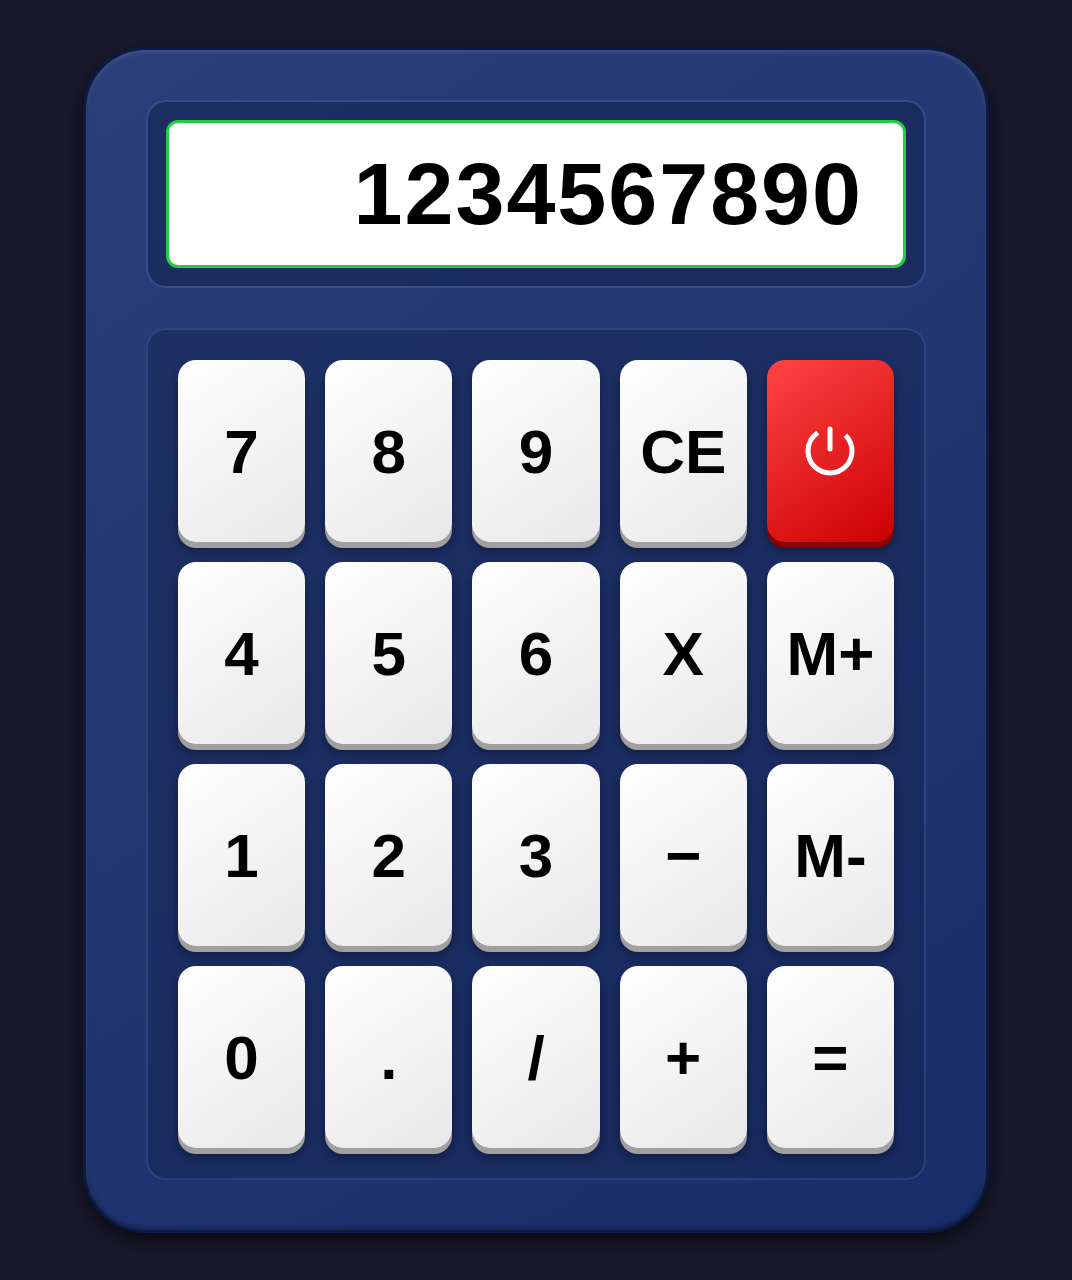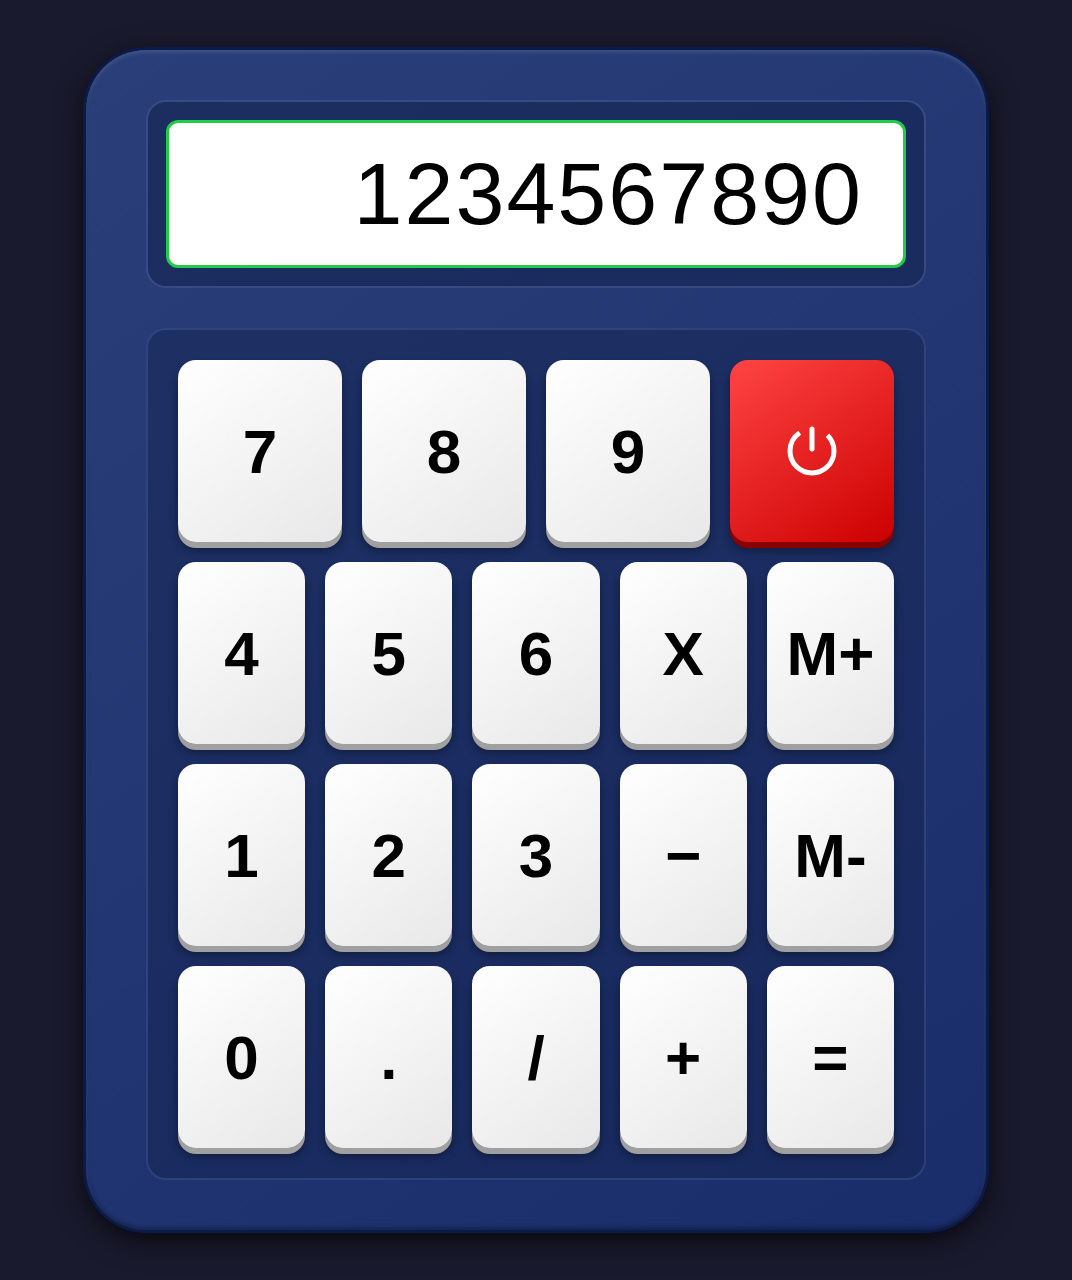--- a/index.html
+++ b/index.html
@@ -41,21 +41,21 @@
       border: 2px solid rgba(100, 120, 180, 0.4);
     }
 
     .display {
       background: #ffffff;
       border-radius: 12px;
       border: 3px solid #22cc44;
       padding: 20px 40px;
       text-align: right;
       font-size: 88px;
-      font-weight: 400;
+      font-weight: 700;
       color: #000000;
       letter-spacing: 2px;
       min-height: 130px;
       display: flex;
       align-items: center;
       justify-content: flex-end;
     }
 
     .keypad-container {
       background: rgba(20, 35, 80, 0.5);
@@ -112,20 +112,21 @@
   <div class="display-container">
     <div class="display">1234567890</div>
   </div>
 
   <div class="keypad-container">
 
     <div class="keypad-row">
       <button class="calc-btn">7</button>
       <button class="calc-btn">8</button>
       <button class="calc-btn">9</button>
+      <button class="calc-btn">CE</button>
       <button class="calc-btn power-btn">
         <svg class="power-icon" viewBox="0 0 60 60" fill="none" xmlns="http://www.w3.org/2000/svg">
           <circle cx="30" cy="30" r="22" stroke="white" stroke-width="5" stroke-dasharray="110 30" stroke-dashoffset="20"></circle>
           <line x1="30" y1="8" x2="30" y2="28" stroke="white" stroke-width="5" stroke-linecap="round"></line>
         </svg>
       </button>
     </div>
 
     <div class="keypad-row">
       <button class="calc-btn">4</button>

